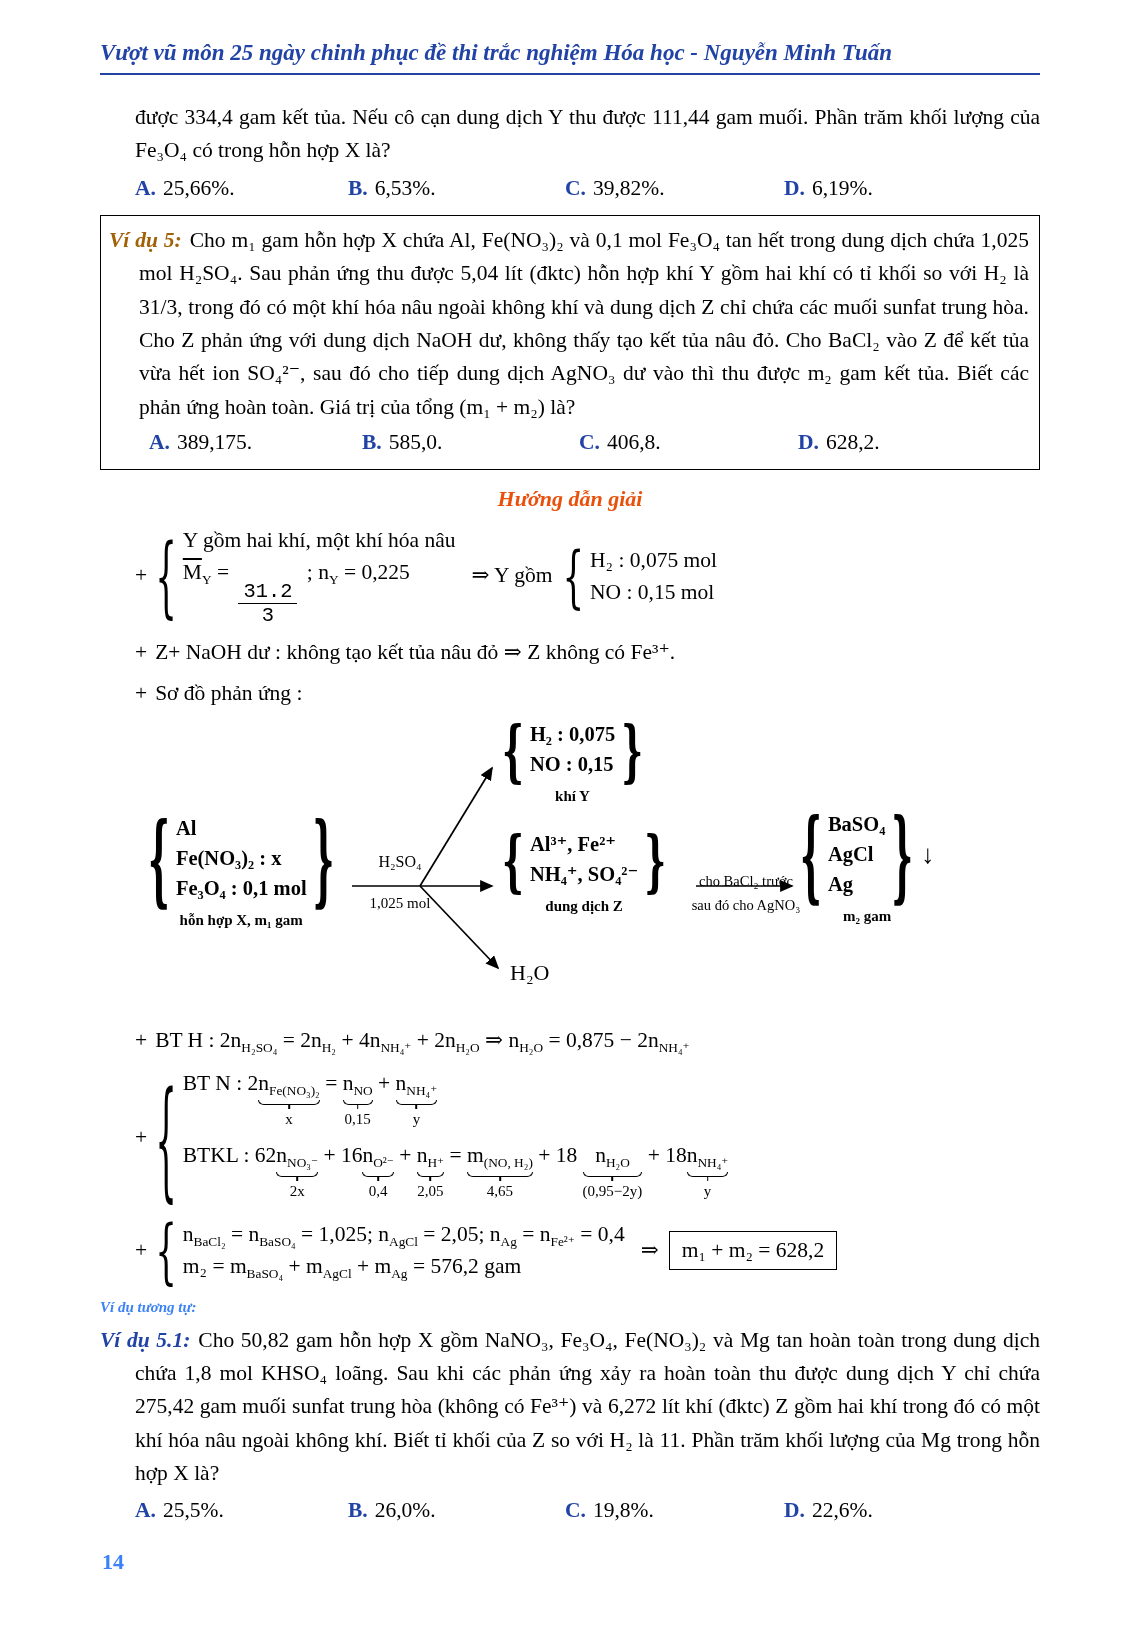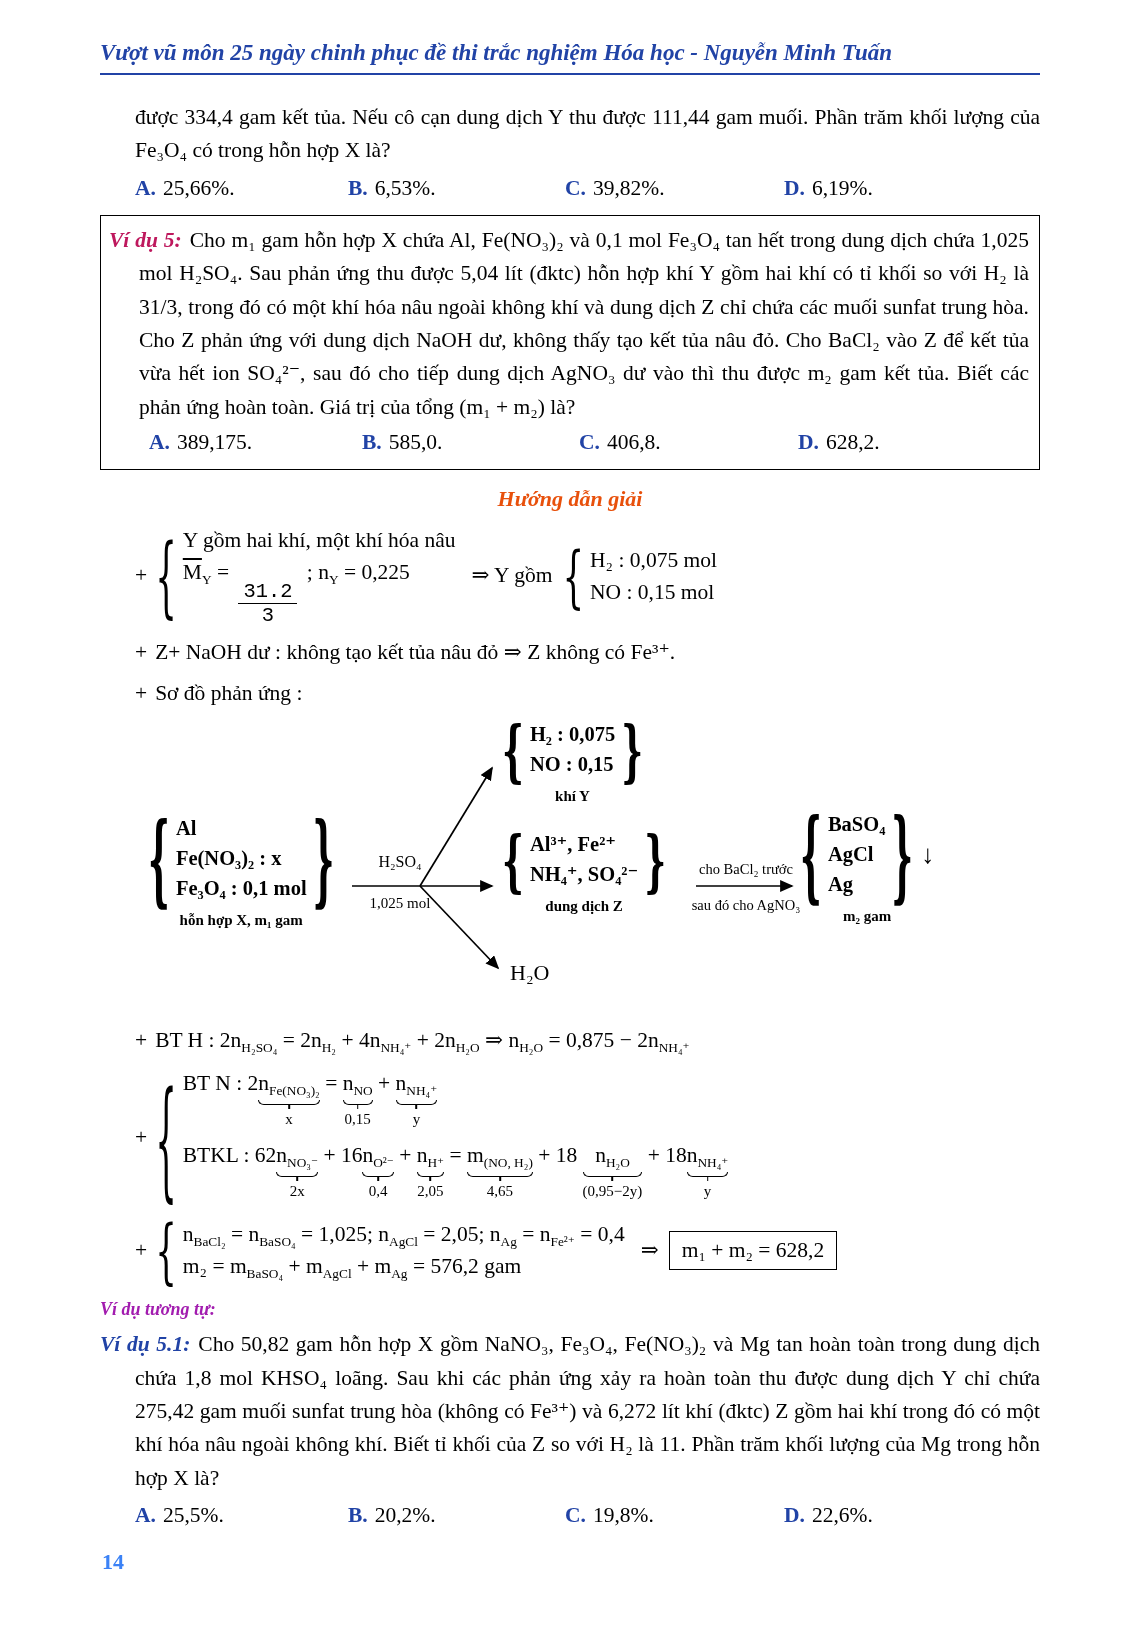--- a/index.html
+++ b/index.html
@@ -6,21 +6,21 @@
   body{width:1136px;font-family:"Liberation Serif","DejaVu Serif",serif;color:#000;}
   .page{position:relative;width:1136px;min-height:1645px;box-sizing:border-box;padding:40px 96px 30px 100px;}
   .header{color:#2143A6;font-weight:bold;font-style:italic;font-size:23px;padding-bottom:7px;border-bottom:2.5px solid #2143A6;}
   .content{margin-top:26px;font-size:21.5px;line-height:1.55;}
   .ptext{margin:0;text-align:justify;}
   .indent{margin-left:35px;}
   .opts{display:grid;grid-template-columns:213px 217px 219px auto;margin-top:4px;}
   .opt{white-space:nowrap;}
   .optL{color:#2143A6;font-weight:bold;margin-right:7px;}
   .vd-box{border:1.6px solid #000;margin-top:10px;padding:8px 10px 10px 8px;}
-  .vd-label{color:#be185d;font-weight:bold;font-style:italic;margin-right:8px;}
+  .vd-label{color:#a16207;font-weight:bold;font-style:italic;margin-right:8px;}
   .hang{padding-left:30px;text-indent:-30px;}
   .hang2{padding-left:35px;text-indent:-35px;margin-top:4px;}
   .opts-box{margin-left:40px;margin-top:2px;}
   .guide-title{color:#E8500B;font-weight:bold;font-style:italic;font-size:22px;text-align:center;margin:12px 0 8px 0;}
   .sline{margin:6px 0 8px 35px;display:flex;align-items:center;}
   .plus{margin-right:8px;}
   .brl,.brr{display:inline-block;font-family:"DejaVu Serif",serif;font-size:34px;line-height:1;align-self:center;transform-origin:center;}
   .brl{margin-right:6px;}
   .brr{margin-left:6px;}
   .brl::before{content:"{";}
@@ -55,21 +55,21 @@
   .eqcol{display:flex;flex-direction:column;}
   .eqrow{display:flex;align-items:flex-start;margin:2px 0 8px 0;line-height:1.4;}
   .ubstack{display:inline-flex;flex-direction:column;align-items:center;}
   .ubr{position:relative;display:block;height:8px;margin-top:2px;width:100%;min-width:26px;}
   .ubr::before,.ubr::after{content:"";position:absolute;top:0;height:5px;width:50%;box-sizing:border-box;border-bottom:1.4px solid #000;}
   .ubr::before{left:0;border-left:1.4px solid #000;border-bottom-left-radius:7px 6px;}
   .ubr::after{right:0;border-right:1.4px solid #000;border-bottom-right-radius:7px 6px;}
   .ubr i{position:absolute;left:50%;top:4px;width:1.6px;height:5px;background:#000;transform:translateX(-50%);}
   .ublab{font-size:15px;margin-top:1px;white-space:pre;}
   .resbox{border:1.6px solid #000;padding:2px 12px;white-space:pre;}
-  .similar{color:#a21caf;font-weight:bold;font-style:italic;margin-top:14px;font-size:18px;}
+  .similar{color:#3b82f6;font-weight:bold;font-style:italic;margin-top:14px;font-size:15px;}
   .vd51-label{color:#2143A6;font-weight:bold;font-style:italic;margin-right:8px;}
   .page-number{position:absolute;left:102px;bottom:70px;color:#3b82f6;font-weight:bold;font-size:22px;}
 </style>
 </head>
 <body>
 
 <div class="page">
 
   <div class="header">
     <span>Vượt vũ môn 25 ngày chinh phục đề thi trắc nghiệm Hóa học - Nguyễn Minh Tuấn</span>
@@ -172,21 +172,21 @@
           <span class="brl sy20"></span>
           <span class="gcol">
             <span class="gline">Al³⁺, Fe²⁺</span>
             <span class="gline">NH₄⁺, SO₄²⁻</span>
           </span>
           <span class="brr sy20"></span>
         </div>
         <div class="dlabel">dung dịch Z</div>
       </div>
 
-      <div class="dsmall" style="left:566px;top:140px;width:160px;font-size:14.5px;">cho BaCl₂ trước</div>
+      <div class="dsmall" style="left:566px;top:152px;width:160px;font-size:14.5px;">cho BaCl₂ trước</div>
       <div class="dsmall" style="left:562px;top:176px;width:168px;font-size:14.5px;">sau đó cho AgNO₃</div>
 
       <div class="dgrp" style="left:700px;top:92px;">
         <div class="pptrow">
           <div class="grp">
             <span class="brl sy29"></span>
             <span class="gcol">
               <span class="gline">BaSO₄</span>
               <span class="gline">AgCl</span>
               <span class="gline">Ag</span>
@@ -303,21 +303,21 @@
       <span class="resbox">m₁ + m₂ = 628,2</span>
     </div>
 
     <div class="similar">Ví dụ tương tự:</div>
 
     <p class="ptext hang2">
       <span class="vd51-label">Ví dụ 5.1:</span><span>Cho 50,82 gam hỗn hợp X gồm NaNO₃, Fe₃O₄, Fe(NO₃)₂ và Mg tan hoàn toàn trong dung dịch chứa 1,8 mol KHSO₄ loãng. Sau khi các phản ứng xảy ra hoàn toàn thu được dung dịch Y chỉ chứa 275,42 gam muối sunfat trung hòa (không có Fe³⁺) và 6,272 lít khí (đktc) Z gồm hai khí trong đó có một khí hóa nâu ngoài không khí. Biết tỉ khối của Z so với H₂ là 11. Phần trăm khối lượng của Mg trong hỗn hợp X là?</span>
     </p>
     <div class="opts indent">
       <span class="opt"><span class="optL">A.</span><span>25,5%.</span></span>
-      <span class="opt"><span class="optL">B.</span><span>20,2%.</span></span>
+      <span class="opt"><span class="optL">B.</span><span>26,0%.</span></span>
       <span class="opt"><span class="optL">C.</span><span>19,8%.</span></span>
       <span class="opt"><span class="optL">D.</span><span>22,6%.</span></span>
     </div>
 
   </div>
 
   <div class="page-number">14</div>
 
 </div>
 

